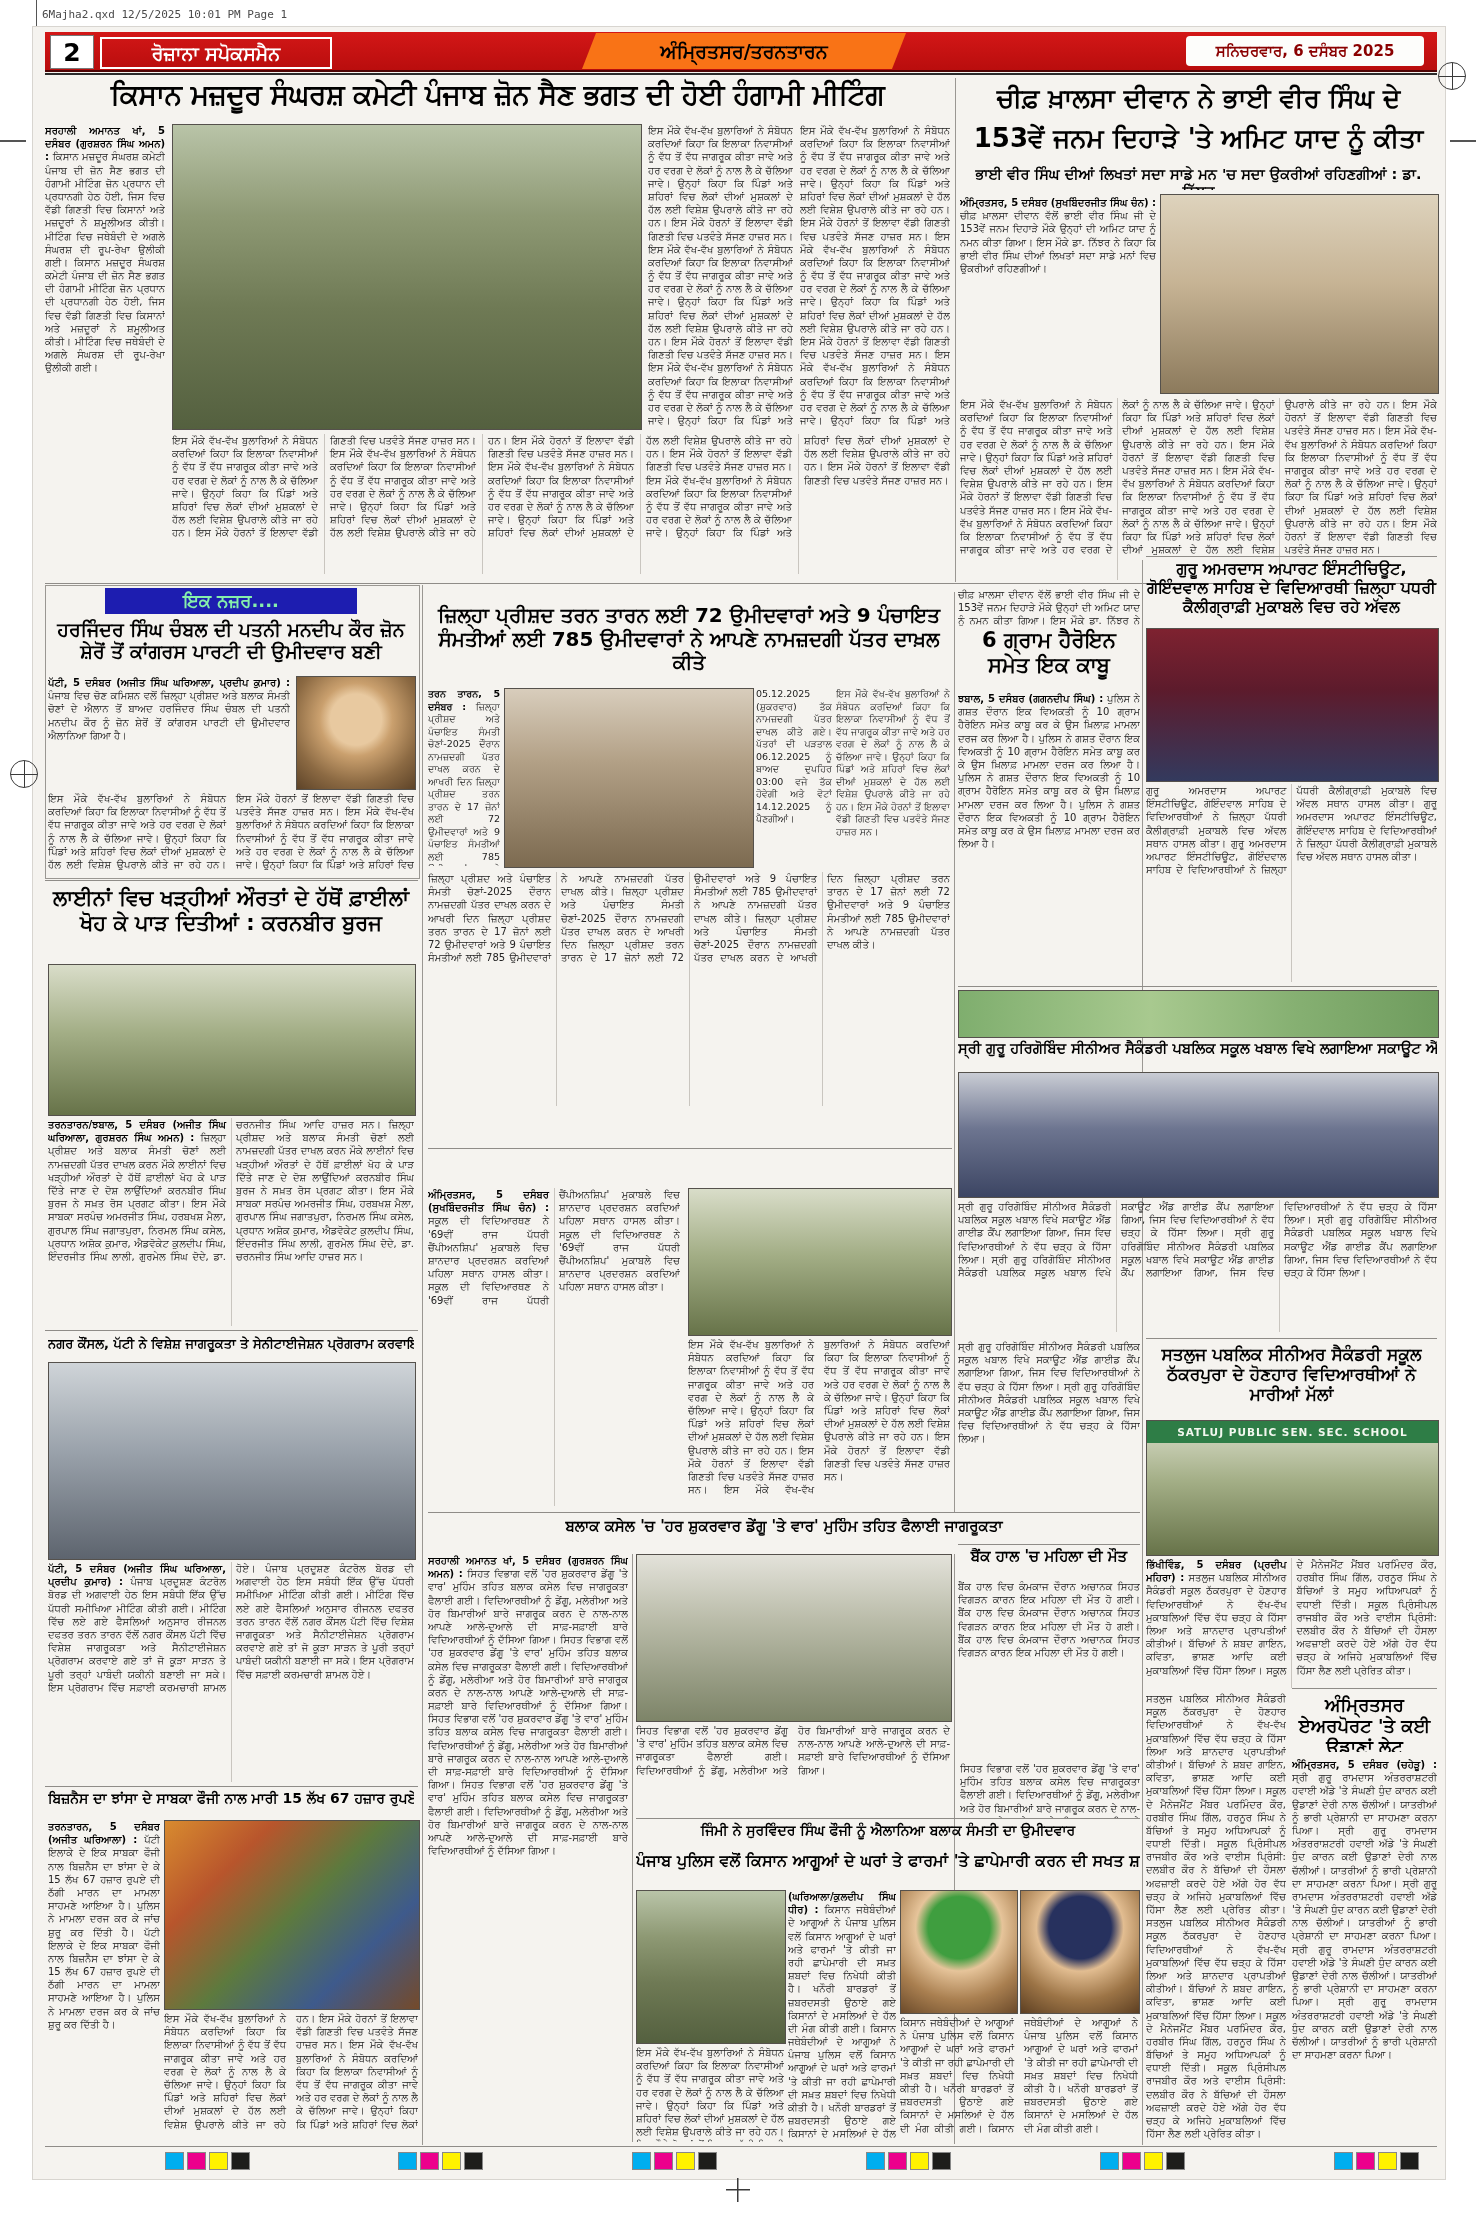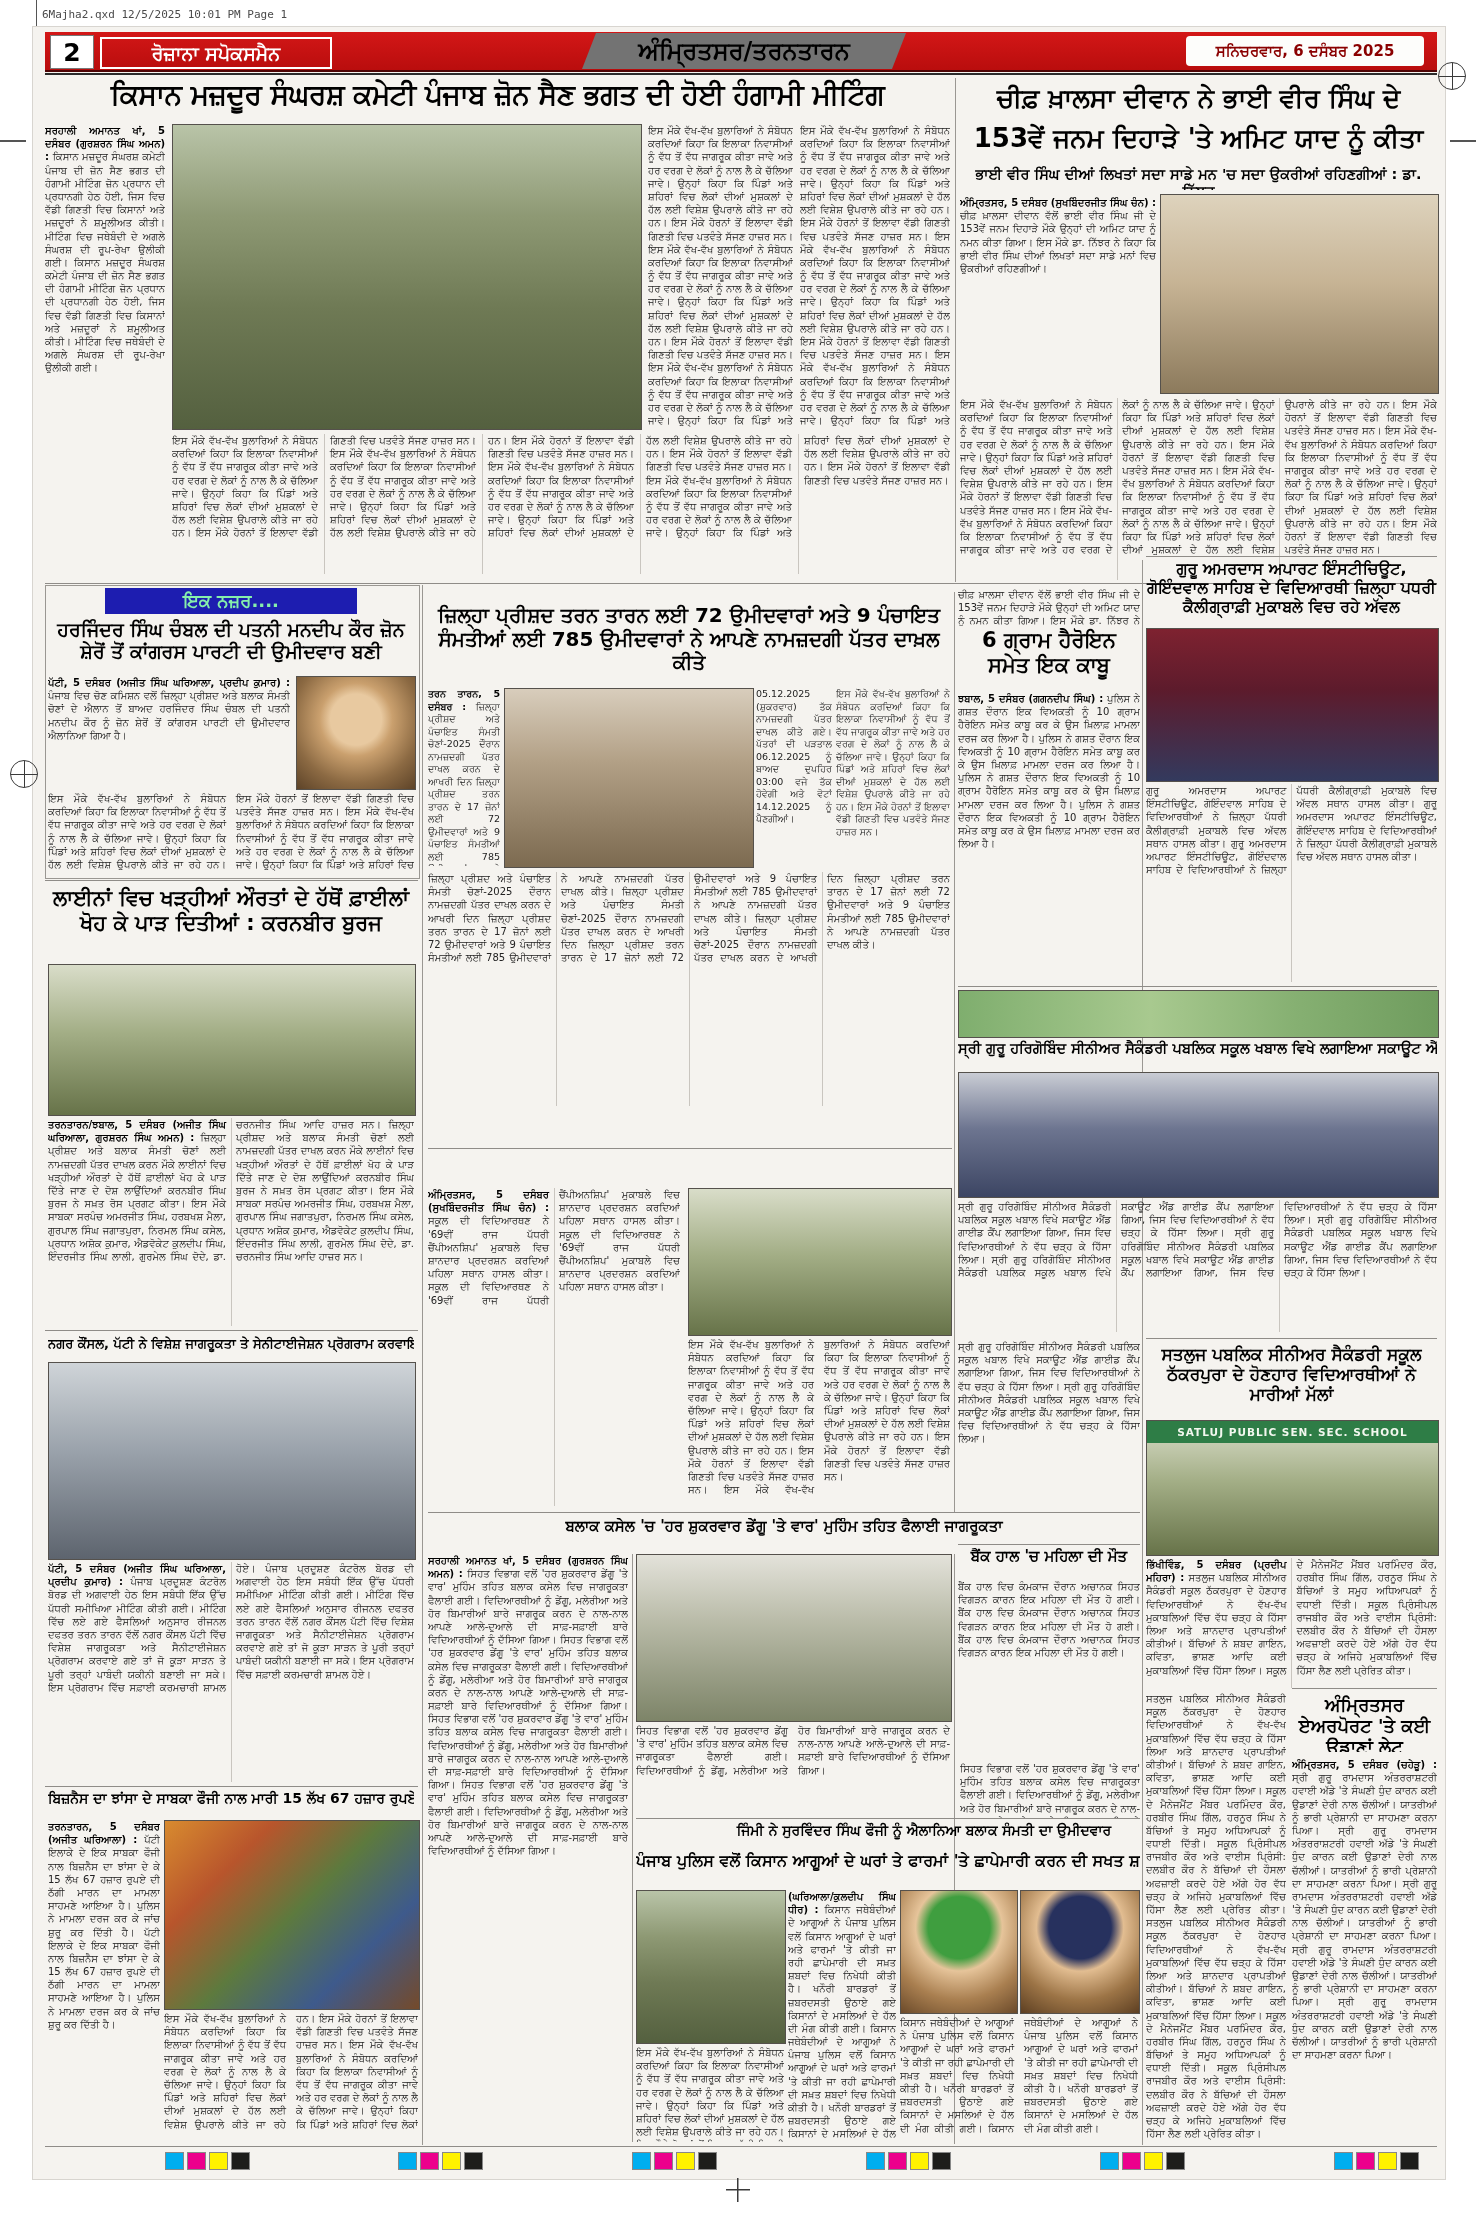--- a/index.html
+++ b/index.html
@@ -13,21 +13,21 @@
   .hl{font-weight:800;color:#000;overflow:hidden;text-align:center;line-height:1.18;}
   .rule-h{background:#8f8c88;height:1px;}
   .rule-v{background:#9a9792;width:1px;}
   .boxed{border:1px solid #9a9792;}
   
   #hdr-bar{background:linear-gradient(#d31717,#b90d0d);border-bottom:2px solid #4d0404;}
   #hdr-pg{background:#fff;border:1px solid #777;color:#000;font-weight:800;font-size:25px;
           display:flex;align-items:center;justify-content:center;}
   #hdr-paper{border:2px solid #fff;color:#fff;font-weight:800;font-size:19px;
           display:flex;align-items:center;justify-content:center;overflow:hidden;white-space:nowrap;}
-  #hdr-ed{background:#737373;color:#000;font-weight:800;font-size:24px;display:flex;align-items:center;
+  #hdr-ed{background:#f97316;color:#000;font-weight:800;font-size:19px;display:flex;align-items:center;
           justify-content:center;clip-path:polygon(14px 0,100% 0,calc(100% - 14px) 100%,0 100%);
           overflow:hidden;white-space:nowrap;}
   #hdr-date{background:#fdfdfb;color:#8a0000;font-weight:800;font-size:15px;border-radius:4px;
           display:flex;align-items:center;justify-content:center;overflow:hidden;white-space:nowrap;}
   
   .ph{border:1px solid #55514c;overflow:hidden;}
   .dots{background-image:radial-gradient(circle, rgba(255,255,255,.28) 2px, transparent 3px);
         background-size:18px 14px;}
   .ph-crowd{background:linear-gradient(180deg,#b9c4a8 0%,#8e9974 30%,#6f7a55 60%,#54603f 100%);}
   .ph-indoor{background:linear-gradient(180deg,#ded3bd 0%,#c6b394 45%,#8c7a5c 100%);}
@@ -140,21 +140,21 @@
 
   <div class="abs rule-h" style="left:428px;top:1512px;width:712px;"></div>
   <div class="abs hl nowrap" style="left:430px;top:1518px;width:708px;height:28px;font-size:15px;">ਬਲਾਕ ਕਸੇਲ 'ਚ 'ਹਰ ਸ਼ੁਕਰਵਾਰ ਡੇਂਗੂ 'ਤੇ ਵਾਰ' ਮੁਹਿੰਮ ਤਹਿਤ ਫੈਲਾਈ ਜਾਗਰੂਕਤਾ</div>
   <div class="abs tx" style="left:428px;top:1554px;width:200px;height:586px;column-count:1;"><b>ਸਰਹਾਲੀ ਅਮਾਨਤ ਖਾਂ, 5 ਦਸੰਬਰ (ਗੁਰਸ਼ਰਨ ਸਿੰਘ ਅਮਨ) :</b> <span>ਸਿਹਤ ਵਿਭਾਗ ਵਲੋਂ 'ਹਰ ਸ਼ੁਕਰਵਾਰ ਡੇਂਗੂ 'ਤੇ ਵਾਰ' ਮੁਹਿੰਮ ਤਹਿਤ ਬਲਾਕ ਕਸੇਲ ਵਿਚ ਜਾਗਰੂਕਤਾ ਫੈਲਾਈ ਗਈ। ਵਿਦਿਆਰਥੀਆਂ ਨੂੰ ਡੇਂਗੂ, ਮਲੇਰੀਆ ਅਤੇ ਹੋਰ ਬਿਮਾਰੀਆਂ ਬਾਰੇ ਜਾਗਰੂਕ ਕਰਨ ਦੇ ਨਾਲ-ਨਾਲ ਆਪਣੇ ਆਲੇ-ਦੁਆਲੇ ਦੀ ਸਾਫ਼-ਸਫ਼ਾਈ ਬਾਰੇ ਵਿਦਿਆਰਥੀਆਂ ਨੂੰ ਦੱਸਿਆ ਗਿਆ। ਸਿਹਤ ਵਿਭਾਗ ਵਲੋਂ 'ਹਰ ਸ਼ੁਕਰਵਾਰ ਡੇਂਗੂ 'ਤੇ ਵਾਰ' ਮੁਹਿੰਮ ਤਹਿਤ ਬਲਾਕ ਕਸੇਲ ਵਿਚ ਜਾਗਰੂਕਤਾ ਫੈਲਾਈ ਗਈ। ਵਿਦਿਆਰਥੀਆਂ ਨੂੰ ਡੇਂਗੂ, ਮਲੇਰੀਆ ਅਤੇ ਹੋਰ ਬਿਮਾਰੀਆਂ ਬਾਰੇ ਜਾਗਰੂਕ ਕਰਨ ਦੇ ਨਾਲ-ਨਾਲ ਆਪਣੇ ਆਲੇ-ਦੁਆਲੇ ਦੀ ਸਾਫ਼-ਸਫ਼ਾਈ ਬਾਰੇ ਵਿਦਿਆਰਥੀਆਂ ਨੂੰ ਦੱਸਿਆ ਗਿਆ। ਸਿਹਤ ਵਿਭਾਗ ਵਲੋਂ 'ਹਰ ਸ਼ੁਕਰਵਾਰ ਡੇਂਗੂ 'ਤੇ ਵਾਰ' ਮੁਹਿੰਮ ਤਹਿਤ ਬਲਾਕ ਕਸੇਲ ਵਿਚ ਜਾਗਰੂਕਤਾ ਫੈਲਾਈ ਗਈ। ਵਿਦਿਆਰਥੀਆਂ ਨੂੰ ਡੇਂਗੂ, ਮਲੇਰੀਆ ਅਤੇ ਹੋਰ ਬਿਮਾਰੀਆਂ ਬਾਰੇ ਜਾਗਰੂਕ ਕਰਨ ਦੇ ਨਾਲ-ਨਾਲ ਆਪਣੇ ਆਲੇ-ਦੁਆਲੇ ਦੀ ਸਾਫ਼-ਸਫ਼ਾਈ ਬਾਰੇ ਵਿਦਿਆਰਥੀਆਂ ਨੂੰ ਦੱਸਿਆ ਗਿਆ। ਸਿਹਤ ਵਿਭਾਗ ਵਲੋਂ 'ਹਰ ਸ਼ੁਕਰਵਾਰ ਡੇਂਗੂ 'ਤੇ ਵਾਰ' ਮੁਹਿੰਮ ਤਹਿਤ ਬਲਾਕ ਕਸੇਲ ਵਿਚ ਜਾਗਰੂਕਤਾ ਫੈਲਾਈ ਗਈ। ਵਿਦਿਆਰਥੀਆਂ ਨੂੰ ਡੇਂਗੂ, ਮਲੇਰੀਆ ਅਤੇ ਹੋਰ ਬਿਮਾਰੀਆਂ ਬਾਰੇ ਜਾਗਰੂਕ ਕਰਨ ਦੇ ਨਾਲ-ਨਾਲ ਆਪਣੇ ਆਲੇ-ਦੁਆਲੇ ਦੀ ਸਾਫ਼-ਸਫ਼ਾਈ ਬਾਰੇ ਵਿਦਿਆਰਥੀਆਂ ਨੂੰ ਦੱਸਿਆ ਗਿਆ।</span></div>
   <div class="abs rule-v" style="left:632px;top:1554px;height:588px;"></div>
   <div class="abs ph ph-placard dots" style="left:636px;top:1554px;width:314px;height:166px;"></div>
   <div class="abs tx" style="left:636px;top:1724px;width:314px;height:92px;column-count:2;column-gap:10px;"><span>ਸਿਹਤ ਵਿਭਾਗ ਵਲੋਂ 'ਹਰ ਸ਼ੁਕਰਵਾਰ ਡੇਂਗੂ 'ਤੇ ਵਾਰ' ਮੁਹਿੰਮ ਤਹਿਤ ਬਲਾਕ ਕਸੇਲ ਵਿਚ ਜਾਗਰੂਕਤਾ ਫੈਲਾਈ ਗਈ। ਵਿਦਿਆਰਥੀਆਂ ਨੂੰ ਡੇਂਗੂ, ਮਲੇਰੀਆ ਅਤੇ ਹੋਰ ਬਿਮਾਰੀਆਂ ਬਾਰੇ ਜਾਗਰੂਕ ਕਰਨ ਦੇ ਨਾਲ-ਨਾਲ ਆਪਣੇ ਆਲੇ-ਦੁਆਲੇ ਦੀ ਸਾਫ਼-ਸਫ਼ਾਈ ਬਾਰੇ ਵਿਦਿਆਰਥੀਆਂ ਨੂੰ ਦੱਸਿਆ ਗਿਆ।</span></div>
   <div class="abs tx" style="left:960px;top:1762px;width:180px;height:56px;"><span>ਸਿਹਤ ਵਿਭਾਗ ਵਲੋਂ 'ਹਰ ਸ਼ੁਕਰਵਾਰ ਡੇਂਗੂ 'ਤੇ ਵਾਰ' ਮੁਹਿੰਮ ਤਹਿਤ ਬਲਾਕ ਕਸੇਲ ਵਿਚ ਜਾਗਰੂਕਤਾ ਫੈਲਾਈ ਗਈ। ਵਿਦਿਆਰਥੀਆਂ ਨੂੰ ਡੇਂਗੂ, ਮਲੇਰੀਆ ਅਤੇ ਹੋਰ ਬਿਮਾਰੀਆਂ ਬਾਰੇ ਜਾਗਰੂਕ ਕਰਨ ਦੇ ਨਾਲ-ਨਾਲ ਆਪਣੇ ਆਲੇ-ਦੁਆਲੇ ਦੀ ਸਾਫ਼-ਸਫ਼ਾਈ ਬਾਰੇ ਵਿਦਿਆਰਥੀਆਂ ਨੂੰ ਦੱਸਿਆ ਗਿਆ।</span></div>
 
   <div class="abs rule-h" style="left:636px;top:1818px;width:504px;"></div>
-  <div class="abs hl nowrap" style="left:672px;top:1822px;width:504px;height:24px;font-size:14px;">ਜਿੰਮੀ ਨੇ ਸੁਰਵਿੰਦਰ ਸਿੰਘ ਫੌਜੀ ਨੂੰ ਐਲਾਨਿਆ ਬਲਾਕ ਸੰਮਤੀ ਦਾ ਉਮੀਦਵਾਰ</div>
+  <div class="abs hl nowrap" style="left:636px;top:1822px;width:504px;height:24px;font-size:14px;">ਜਿੰਮੀ ਨੇ ਸੁਰਵਿੰਦਰ ਸਿੰਘ ਫੌਜੀ ਨੂੰ ਐਲਾਨਿਆ ਬਲਾਕ ਸੰਮਤੀ ਦਾ ਉਮੀਦਵਾਰ</div>
   <div class="abs hl nowrap" style="left:636px;top:1852px;width:504px;height:30px;font-size:16px;">ਪੰਜਾਬ ਪੁਲਿਸ ਵਲੋਂ ਕਿਸਾਨ ਆਗੂਆਂ ਦੇ ਘਰਾਂ ਤੇ ਫਾਰਮਾਂ 'ਤੇ ਛਾਪੇਮਾਰੀ ਕਰਨ ਦੀ ਸਖਤ ਸ਼ਬਦਾਂ ਵਿਚ ਨਿਖੇਧੀ</div>
   <div class="abs ph ph-crowd dots" style="left:636px;top:1890px;width:148px;height:152px;"></div>
   <div class="abs tx" style="left:788px;top:1890px;width:108px;height:252px;"><b>(ਘਰਿਆਲਾ/ਕੁਲਦੀਪ ਸਿੰਘ ਧੀਰ) :</b> <span>ਕਿਸਾਨ ਜਥੇਬੰਦੀਆਂ ਦੇ ਆਗੂਆਂ ਨੇ ਪੰਜਾਬ ਪੁਲਿਸ ਵਲੋਂ ਕਿਸਾਨ ਆਗੂਆਂ ਦੇ ਘਰਾਂ ਅਤੇ ਫਾਰਮਾਂ 'ਤੇ ਕੀਤੀ ਜਾ ਰਹੀ ਛਾਪੇਮਾਰੀ ਦੀ ਸਖ਼ਤ ਸ਼ਬਦਾਂ ਵਿਚ ਨਿਖੇਧੀ ਕੀਤੀ ਹੈ। ਖਨੌਰੀ ਬਾਰਡਰਾਂ ਤੋਂ ਜ਼ਬਰਦਸਤੀ ਉਠਾਏ ਗਏ ਕਿਸਾਨਾਂ ਦੇ ਮਸਲਿਆਂ ਦੇ ਹੱਲ ਦੀ ਮੰਗ ਕੀਤੀ ਗਈ। ਕਿਸਾਨ ਜਥੇਬੰਦੀਆਂ ਦੇ ਆਗੂਆਂ ਨੇ ਪੰਜਾਬ ਪੁਲਿਸ ਵਲੋਂ ਕਿਸਾਨ ਆਗੂਆਂ ਦੇ ਘਰਾਂ ਅਤੇ ਫਾਰਮਾਂ 'ਤੇ ਕੀਤੀ ਜਾ ਰਹੀ ਛਾਪੇਮਾਰੀ ਦੀ ਸਖ਼ਤ ਸ਼ਬਦਾਂ ਵਿਚ ਨਿਖੇਧੀ ਕੀਤੀ ਹੈ। ਖਨੌਰੀ ਬਾਰਡਰਾਂ ਤੋਂ ਜ਼ਬਰਦਸਤੀ ਉਠਾਏ ਗਏ ਕਿਸਾਨਾਂ ਦੇ ਮਸਲਿਆਂ ਦੇ ਹੱਲ ਦੀ ਮੰਗ ਕੀਤੀ ਗਈ।</span></div>
   <div class="abs ph ph-green-turban" style="left:900px;top:1890px;width:116px;height:122px;"></div>
   <div class="abs ph ph-navy-turban" style="left:1020px;top:1890px;width:118px;height:122px;"></div>
   <div class="abs tx" style="left:900px;top:2016px;width:238px;height:126px;column-count:2;column-gap:10px;"><span>ਕਿਸਾਨ ਜਥੇਬੰਦੀਆਂ ਦੇ ਆਗੂਆਂ ਨੇ ਪੰਜਾਬ ਪੁਲਿਸ ਵਲੋਂ ਕਿਸਾਨ ਆਗੂਆਂ ਦੇ ਘਰਾਂ ਅਤੇ ਫਾਰਮਾਂ 'ਤੇ ਕੀਤੀ ਜਾ ਰਹੀ ਛਾਪੇਮਾਰੀ ਦੀ ਸਖ਼ਤ ਸ਼ਬਦਾਂ ਵਿਚ ਨਿਖੇਧੀ ਕੀਤੀ ਹੈ। ਖਨੌਰੀ ਬਾਰਡਰਾਂ ਤੋਂ ਜ਼ਬਰਦਸਤੀ ਉਠਾਏ ਗਏ ਕਿਸਾਨਾਂ ਦੇ ਮਸਲਿਆਂ ਦੇ ਹੱਲ ਦੀ ਮੰਗ ਕੀਤੀ ਗਈ। ਕਿਸਾਨ ਜਥੇਬੰਦੀਆਂ ਦੇ ਆਗੂਆਂ ਨੇ ਪੰਜਾਬ ਪੁਲਿਸ ਵਲੋਂ ਕਿਸਾਨ ਆਗੂਆਂ ਦੇ ਘਰਾਂ ਅਤੇ ਫਾਰਮਾਂ 'ਤੇ ਕੀਤੀ ਜਾ ਰਹੀ ਛਾਪੇਮਾਰੀ ਦੀ ਸਖ਼ਤ ਸ਼ਬਦਾਂ ਵਿਚ ਨਿਖੇਧੀ ਕੀਤੀ ਹੈ। ਖਨੌਰੀ ਬਾਰਡਰਾਂ ਤੋਂ ਜ਼ਬਰਦਸਤੀ ਉਠਾਏ ਗਏ ਕਿਸਾਨਾਂ ਦੇ ਮਸਲਿਆਂ ਦੇ ਹੱਲ ਦੀ ਮੰਗ ਕੀਤੀ ਗਈ।</span></div>
   <div class="abs tx" style="left:636px;top:2046px;width:148px;height:96px;"><span>ਇਸ ਮੌਕੇ ਵੱਖ-ਵੱਖ ਬੁਲਾਰਿਆਂ ਨੇ ਸੰਬੋਧਨ ਕਰਦਿਆਂ ਕਿਹਾ ਕਿ ਇਲਾਕਾ ਨਿਵਾਸੀਆਂ ਨੂੰ ਵੱਧ ਤੋਂ ਵੱਧ ਜਾਗਰੂਕ ਕੀਤਾ ਜਾਵੇ ਅਤੇ ਹਰ ਵਰਗ ਦੇ ਲੋਕਾਂ ਨੂੰ ਨਾਲ ਲੈ ਕੇ ਚੱਲਿਆ ਜਾਵੇ। ਉਨ੍ਹਾਂ ਕਿਹਾ ਕਿ ਪਿੰਡਾਂ ਅਤੇ ਸ਼ਹਿਰਾਂ ਵਿਚ ਲੋਕਾਂ ਦੀਆਂ ਮੁਸ਼ਕਲਾਂ ਦੇ ਹੱਲ ਲਈ ਵਿਸ਼ੇਸ਼ ਉਪਰਾਲੇ ਕੀਤੇ ਜਾ ਰਹੇ ਹਨ। ਇਸ ਮੌਕੇ ਹੋਰਨਾਂ ਤੋਂ ਇਲਾਵਾ ਵੱਡੀ ਗਿਣਤੀ ਵਿਚ ਪਤਵੰਤੇ ਸੱਜਣ ਹਾਜ਼ਰ ਸਨ।</span></div>
 
   <div class="abs tx" style="left:958px;top:588px;width:182px;height:38px;"><span>ਚੀਫ਼ ਖ਼ਾਲਸਾ ਦੀਵਾਨ ਵੱਲੋਂ ਭਾਈ ਵੀਰ ਸਿੰਘ ਜੀ ਦੇ 153ਵੇਂ ਜਨਮ ਦਿਹਾੜੇ ਮੌਕੇ ਉਨ੍ਹਾਂ ਦੀ ਅਮਿਟ ਯਾਦ ਨੂੰ ਨਮਨ ਕੀਤਾ ਗਿਆ। ਇਸ ਮੌਕੇ ਡਾ. ਨਿੱਝਰ ਨੇ ਕਿਹਾ ਕਿ ਭਾਈ ਵੀਰ ਸਿੰਘ ਦੀਆਂ ਲਿਖਤਾਂ ਸਦਾ ਸਾਡੇ ਮਨਾਂ ਵਿਚ ਉਕਰੀਆਂ ਰਹਿਣਗੀਆਂ।</span></div>
   <div class="abs hl" style="left:958px;top:628px;width:182px;height:58px;font-size:21px;">6 ਗ੍ਰਾਮ ਹੈਰੋਇਨ ਸਮੇਤ ਇਕ ਕਾਬੂ</div>

